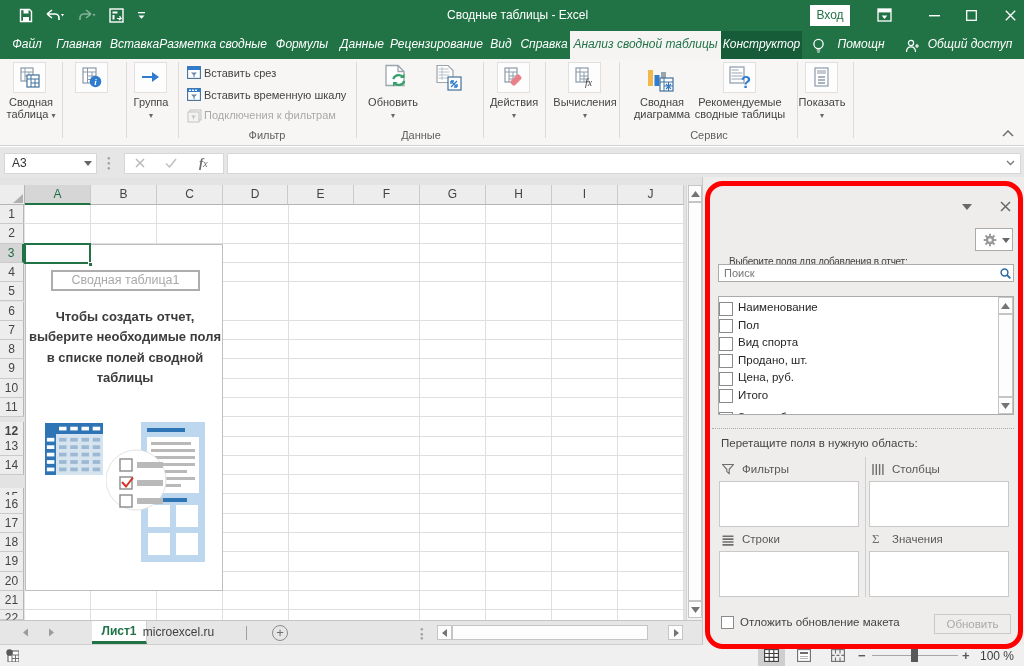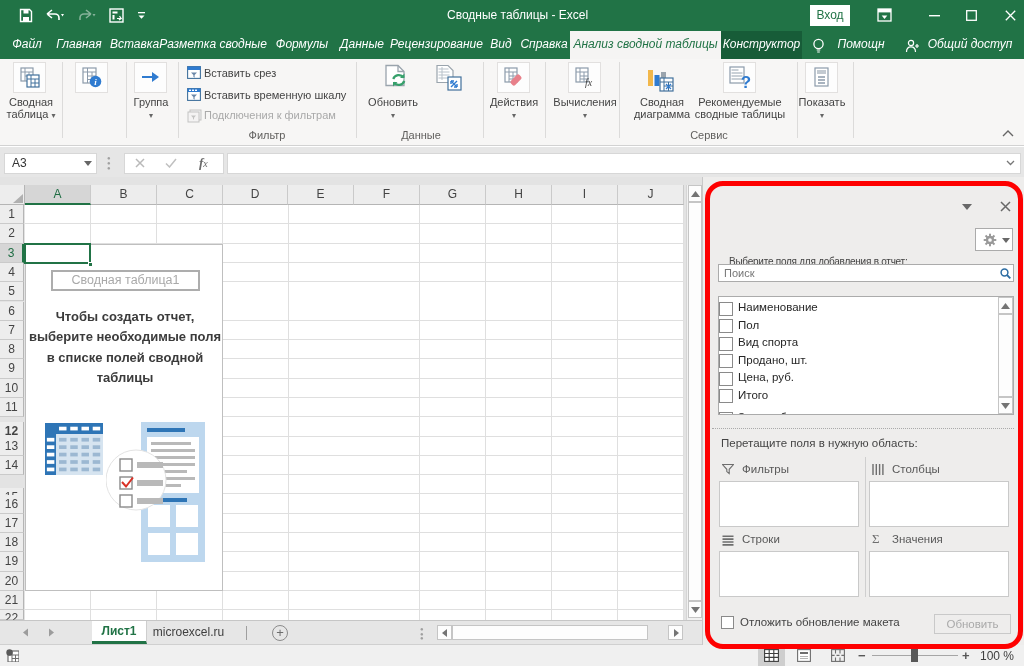--- a/index.html
+++ b/index.html
@@ -400,21 +400,21 @@
     </div>
   </div>
   <div class="abs" id="tabbar">
     <svg class="abs" style="left:22px;top:7px;" width="7" height="9" viewBox="0 0 7 9">
         <path d="M6 0.5 L1 4.5 L6 8.5 z" fill="#9c9c9c"></path>
       </svg>
     <svg class="abs" style="left:48px;top:7px;" width="7" height="9" viewBox="0 0 7 9">
         <path d="M1 0.5 L6 4.5 L1 8.5 z" fill="#9c9c9c"></path>
       </svg>
     <div class="abs" style="left:92px;top:0;width:55px;height:23px;background:#fff;border-right:1px solid #cecece;border-bottom:3px solid #217346;color:#217346;font-weight:bold;font-size:12px;text-align:center;line-height:20px;">Лист1</div>
-    <div class="abs" style="left:142px;top:0;width:93px;height:23px;color:#3f3f3f;font-size:12px;text-align:center;line-height:22px;">microexcel.ru</div>
+    <div class="abs" style="left:132px;top:0;width:93px;height:23px;color:#3f3f3f;font-size:12px;text-align:center;line-height:22px;">microexcel.ru</div>
     <div class="abs" style="left:246px;top:5px;width:1px;height:14px;background:#9f9f9f;"></div>
     <div class="abs" style="left:272px;top:3.5px;width:16px;height:16px;border:1px solid #8b8b8b;border-radius:50%;color:#6c6c6c;font-size:13px;text-align:center;line-height:14px;">+</div>
     <div class="abs" style="left:420px;top:6px;color:#a0a0a0;font-size:6px;line-height:4.5px;">●<br>●<br>●</div>
 
     <div class="abs" style="left:437px;top:4px;width:15px;height:15px;background:#fdfdfd;border:1px solid #c5c5c5;"></div>
     <svg class="abs" style="left:442px;top:8px;" width="5" height="8" viewBox="0 0 5 8">
         <path d="M5 0 L0 4 L5 8 z" fill="#747474"></path>
       </svg>
     <div class="abs" style="left:452px;top:4px;width:196px;height:15px;background:#fdfdfd;border:1px solid #c5c5c5;"></div>
     <div class="abs" style="left:668px;top:4px;width:15px;height:15px;background:#fdfdfd;border:1px solid #c5c5c5;"></div>

